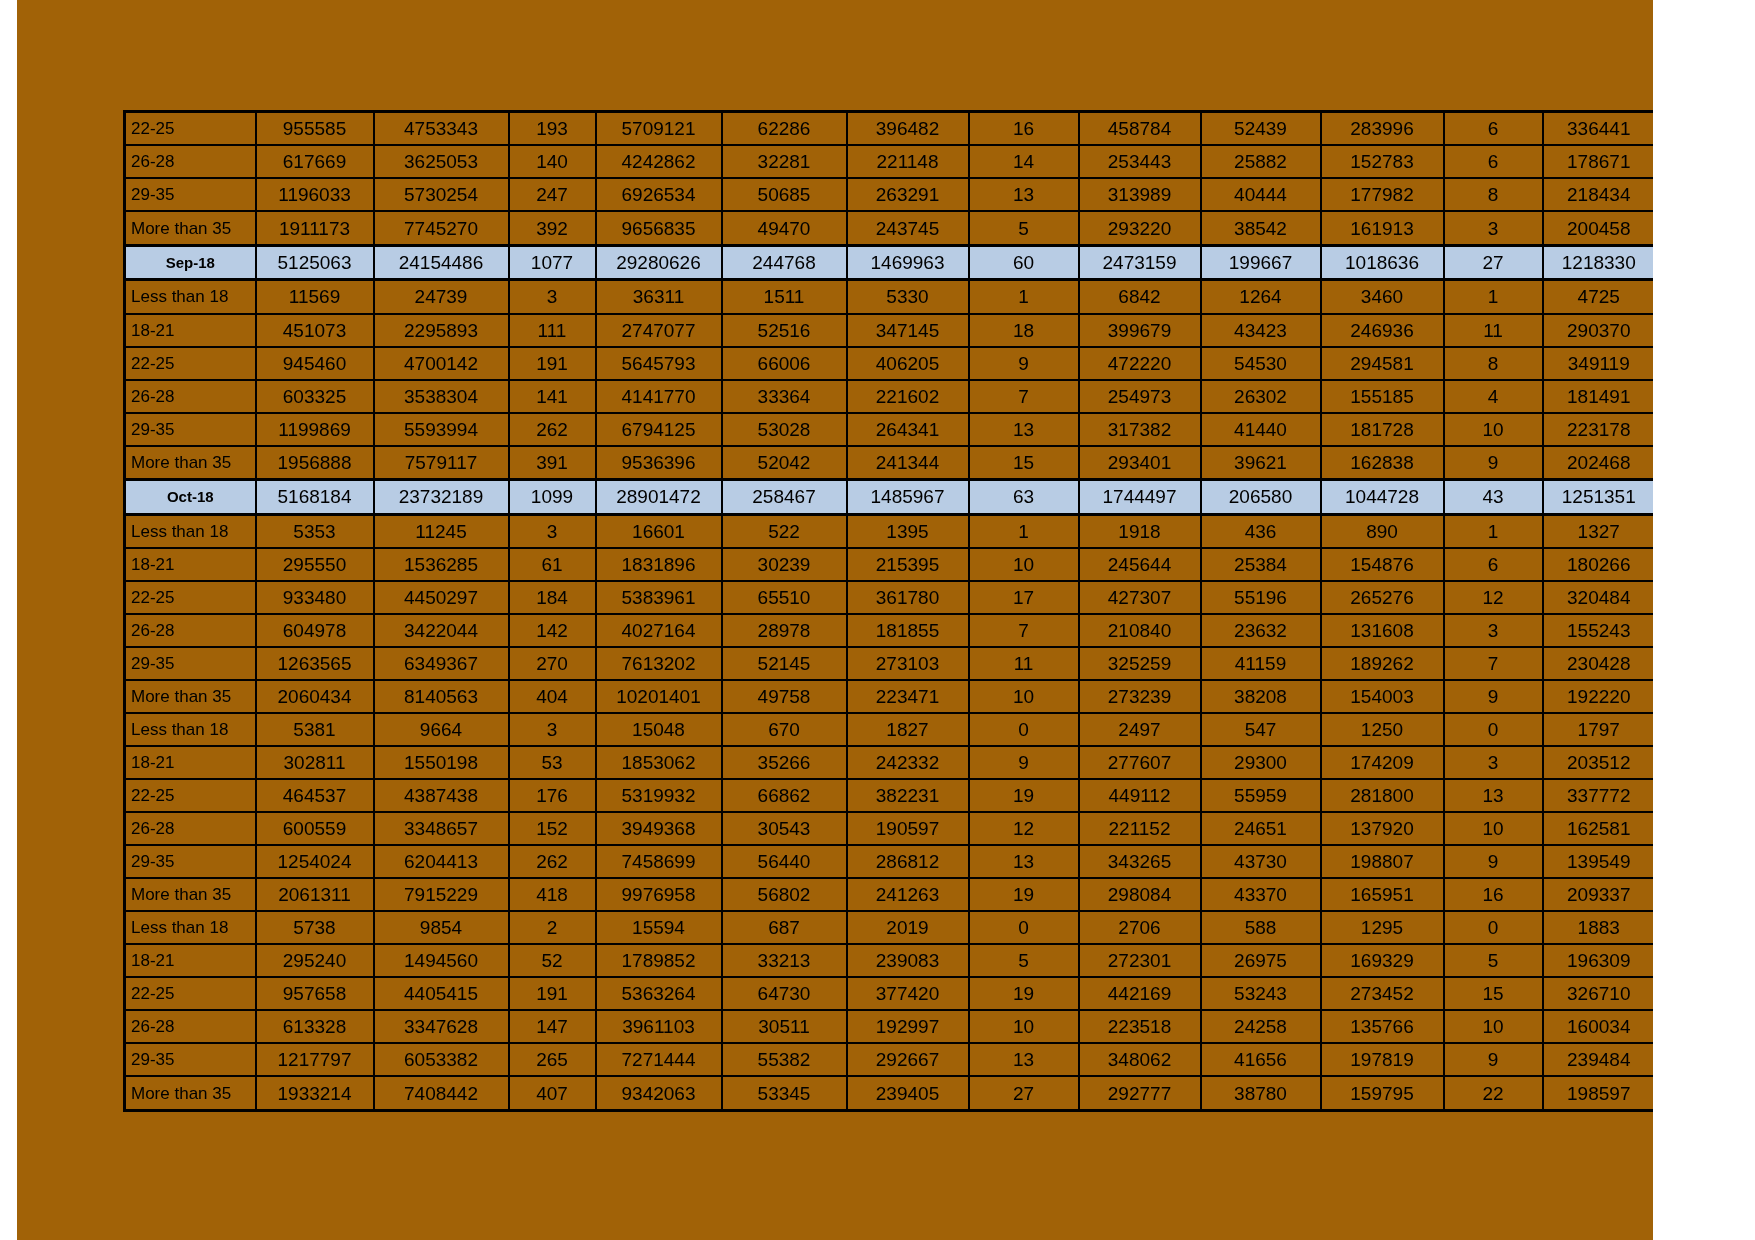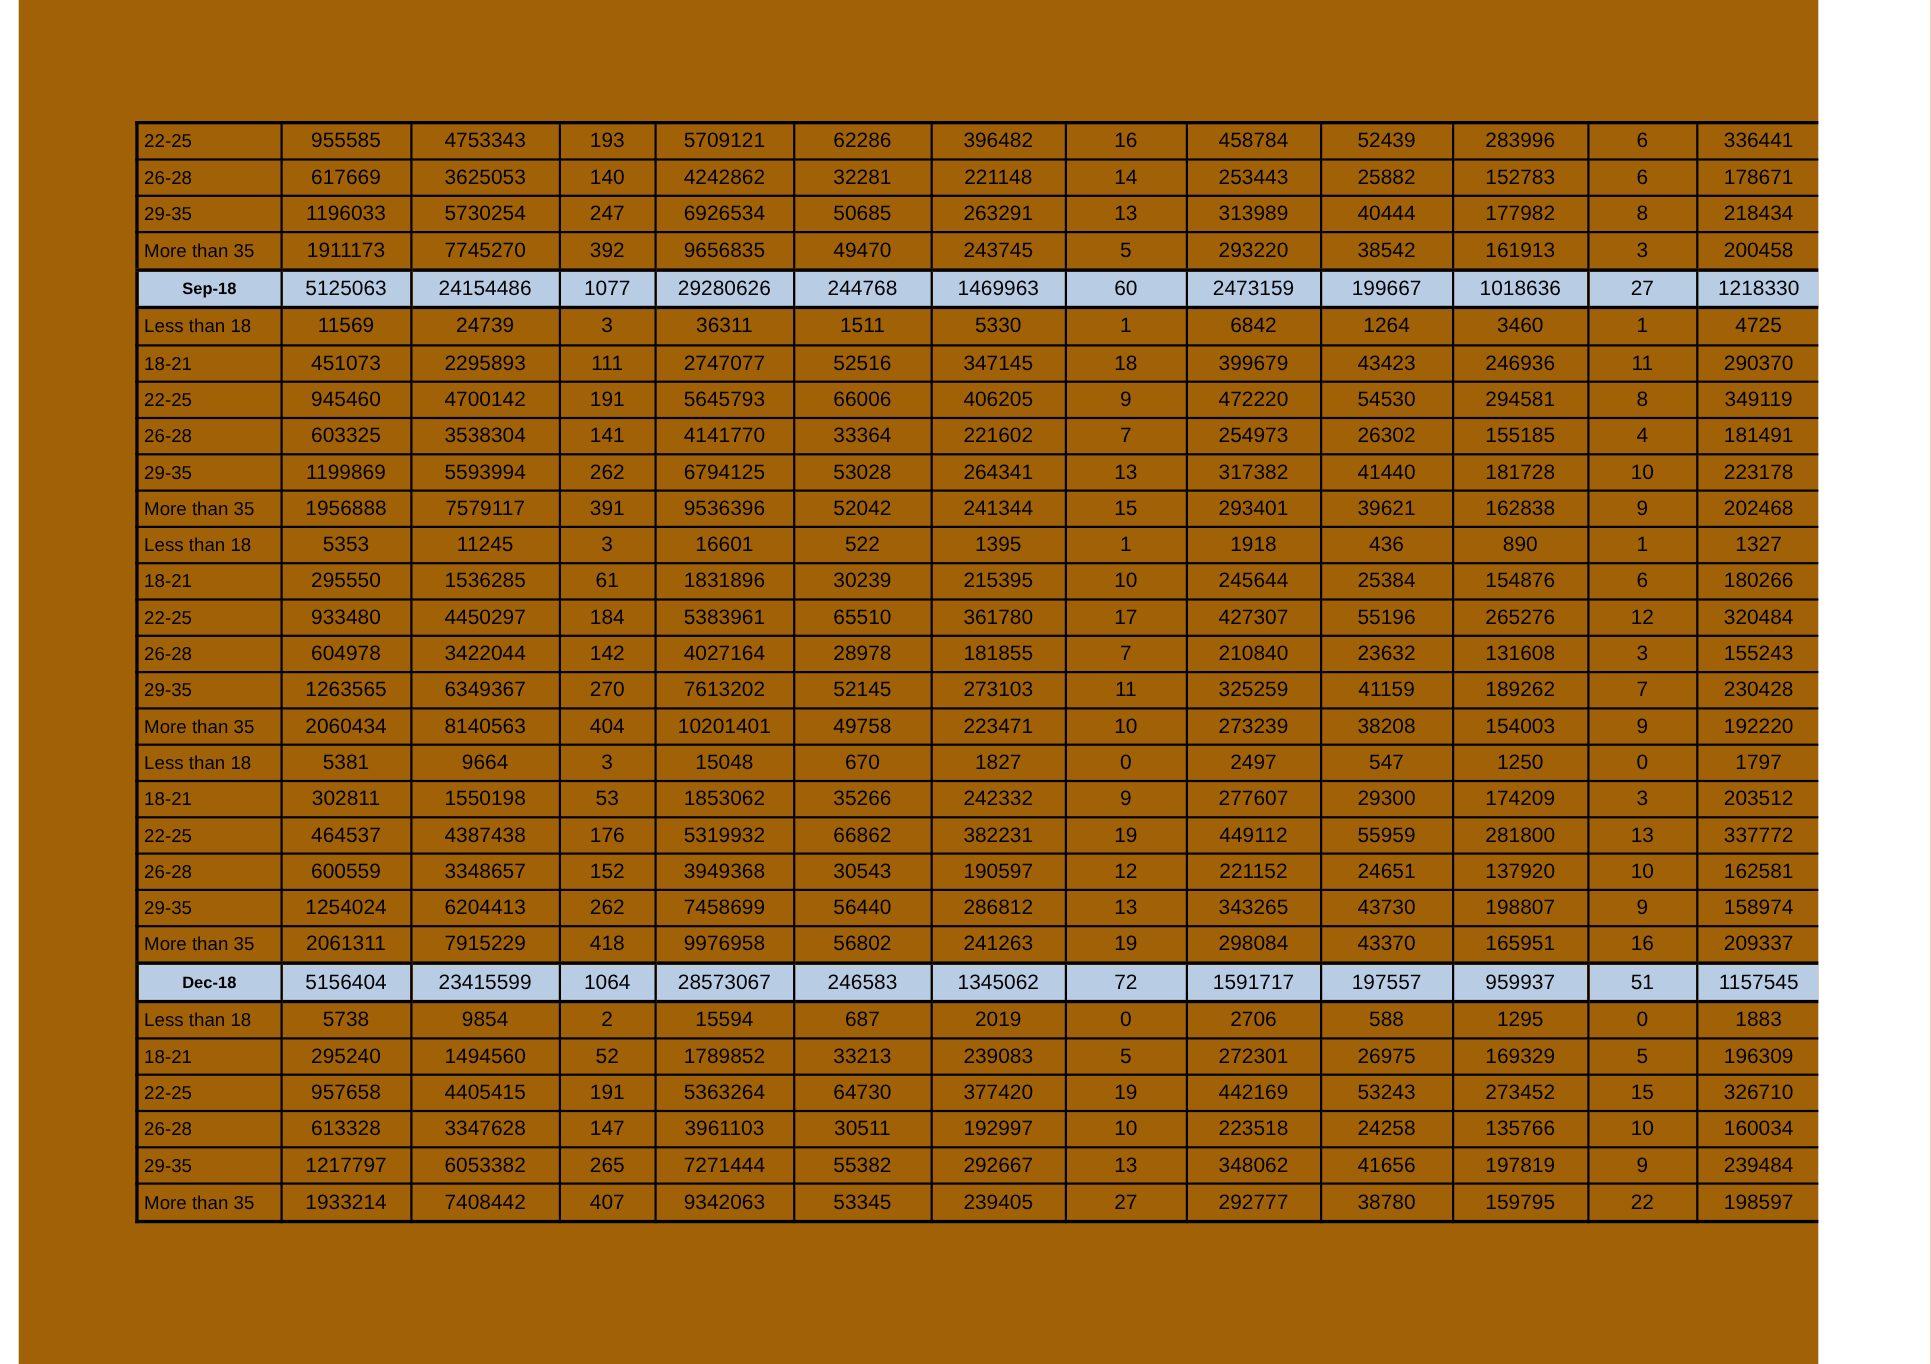--- a/index.html
+++ b/index.html
@@ -234,20 +234,35 @@
           <td class="value">9536396</td>
           <td class="value">52042</td>
           <td class="value">241344</td>
           <td class="value">15</td>
           <td class="value">293401</td>
           <td class="value">39621</td>
           <td class="value">162838</td>
           <td class="value">9</td>
           <td class="value">202468</td>
         </tr>
+        <tr class="summary">
+          <td class="label">Oct-18</td>
+          <td class="value">5168184</td>
+          <td class="value">23732189</td>
+          <td class="value">1099</td>
+          <td class="value">28901472</td>
+          <td class="value">258467</td>
+          <td class="value">1485967</td>
+          <td class="value">63</td>
+          <td class="value">1744497</td>
+          <td class="value">206580</td>
+          <td class="value">1044728</td>
+          <td class="value">43</td>
+          <td class="value">1251351</td>
+        </tr>
         <tr class="data">
           <td class="label">Less than 18</td>
           <td class="value">5353</td>
           <td class="value">11245</td>
           <td class="value">3</td>
           <td class="value">16601</td>
           <td class="value">522</td>
           <td class="value">1395</td>
           <td class="value">1</td>
           <td class="value">1918</td>
@@ -397,52 +412,37 @@
           <td class="value">6204413</td>
           <td class="value">262</td>
           <td class="value">7458699</td>
           <td class="value">56440</td>
           <td class="value">286812</td>
           <td class="value">13</td>
           <td class="value">343265</td>
           <td class="value">43730</td>
           <td class="value">198807</td>
           <td class="value">9</td>
-          <td class="value">158974</td>
+          <td class="value">139549</td>
         </tr>
         <tr class="data">
           <td class="label">More than 35</td>
           <td class="value">2061311</td>
           <td class="value">7915229</td>
           <td class="value">418</td>
           <td class="value">9976958</td>
           <td class="value">56802</td>
           <td class="value">241263</td>
           <td class="value">19</td>
           <td class="value">298084</td>
           <td class="value">43370</td>
           <td class="value">165951</td>
           <td class="value">16</td>
           <td class="value">209337</td>
         </tr>
-        <tr class="summary">
-          <td class="label">Dec-18</td>
-          <td class="value">5156404</td>
-          <td class="value">23415599</td>
-          <td class="value">1064</td>
-          <td class="value">28573067</td>
-          <td class="value">246583</td>
-          <td class="value">1345062</td>
-          <td class="value">72</td>
-          <td class="value">1591717</td>
-          <td class="value">197557</td>
-          <td class="value">959937</td>
-          <td class="value">51</td>
-          <td class="value">1157545</td>
-        </tr>
         <tr class="data">
           <td class="label">Less than 18</td>
           <td class="value">5738</td>
           <td class="value">9854</td>
           <td class="value">2</td>
           <td class="value">15594</td>
           <td class="value">687</td>
           <td class="value">2019</td>
           <td class="value">0</td>
           <td class="value">2706</td>

